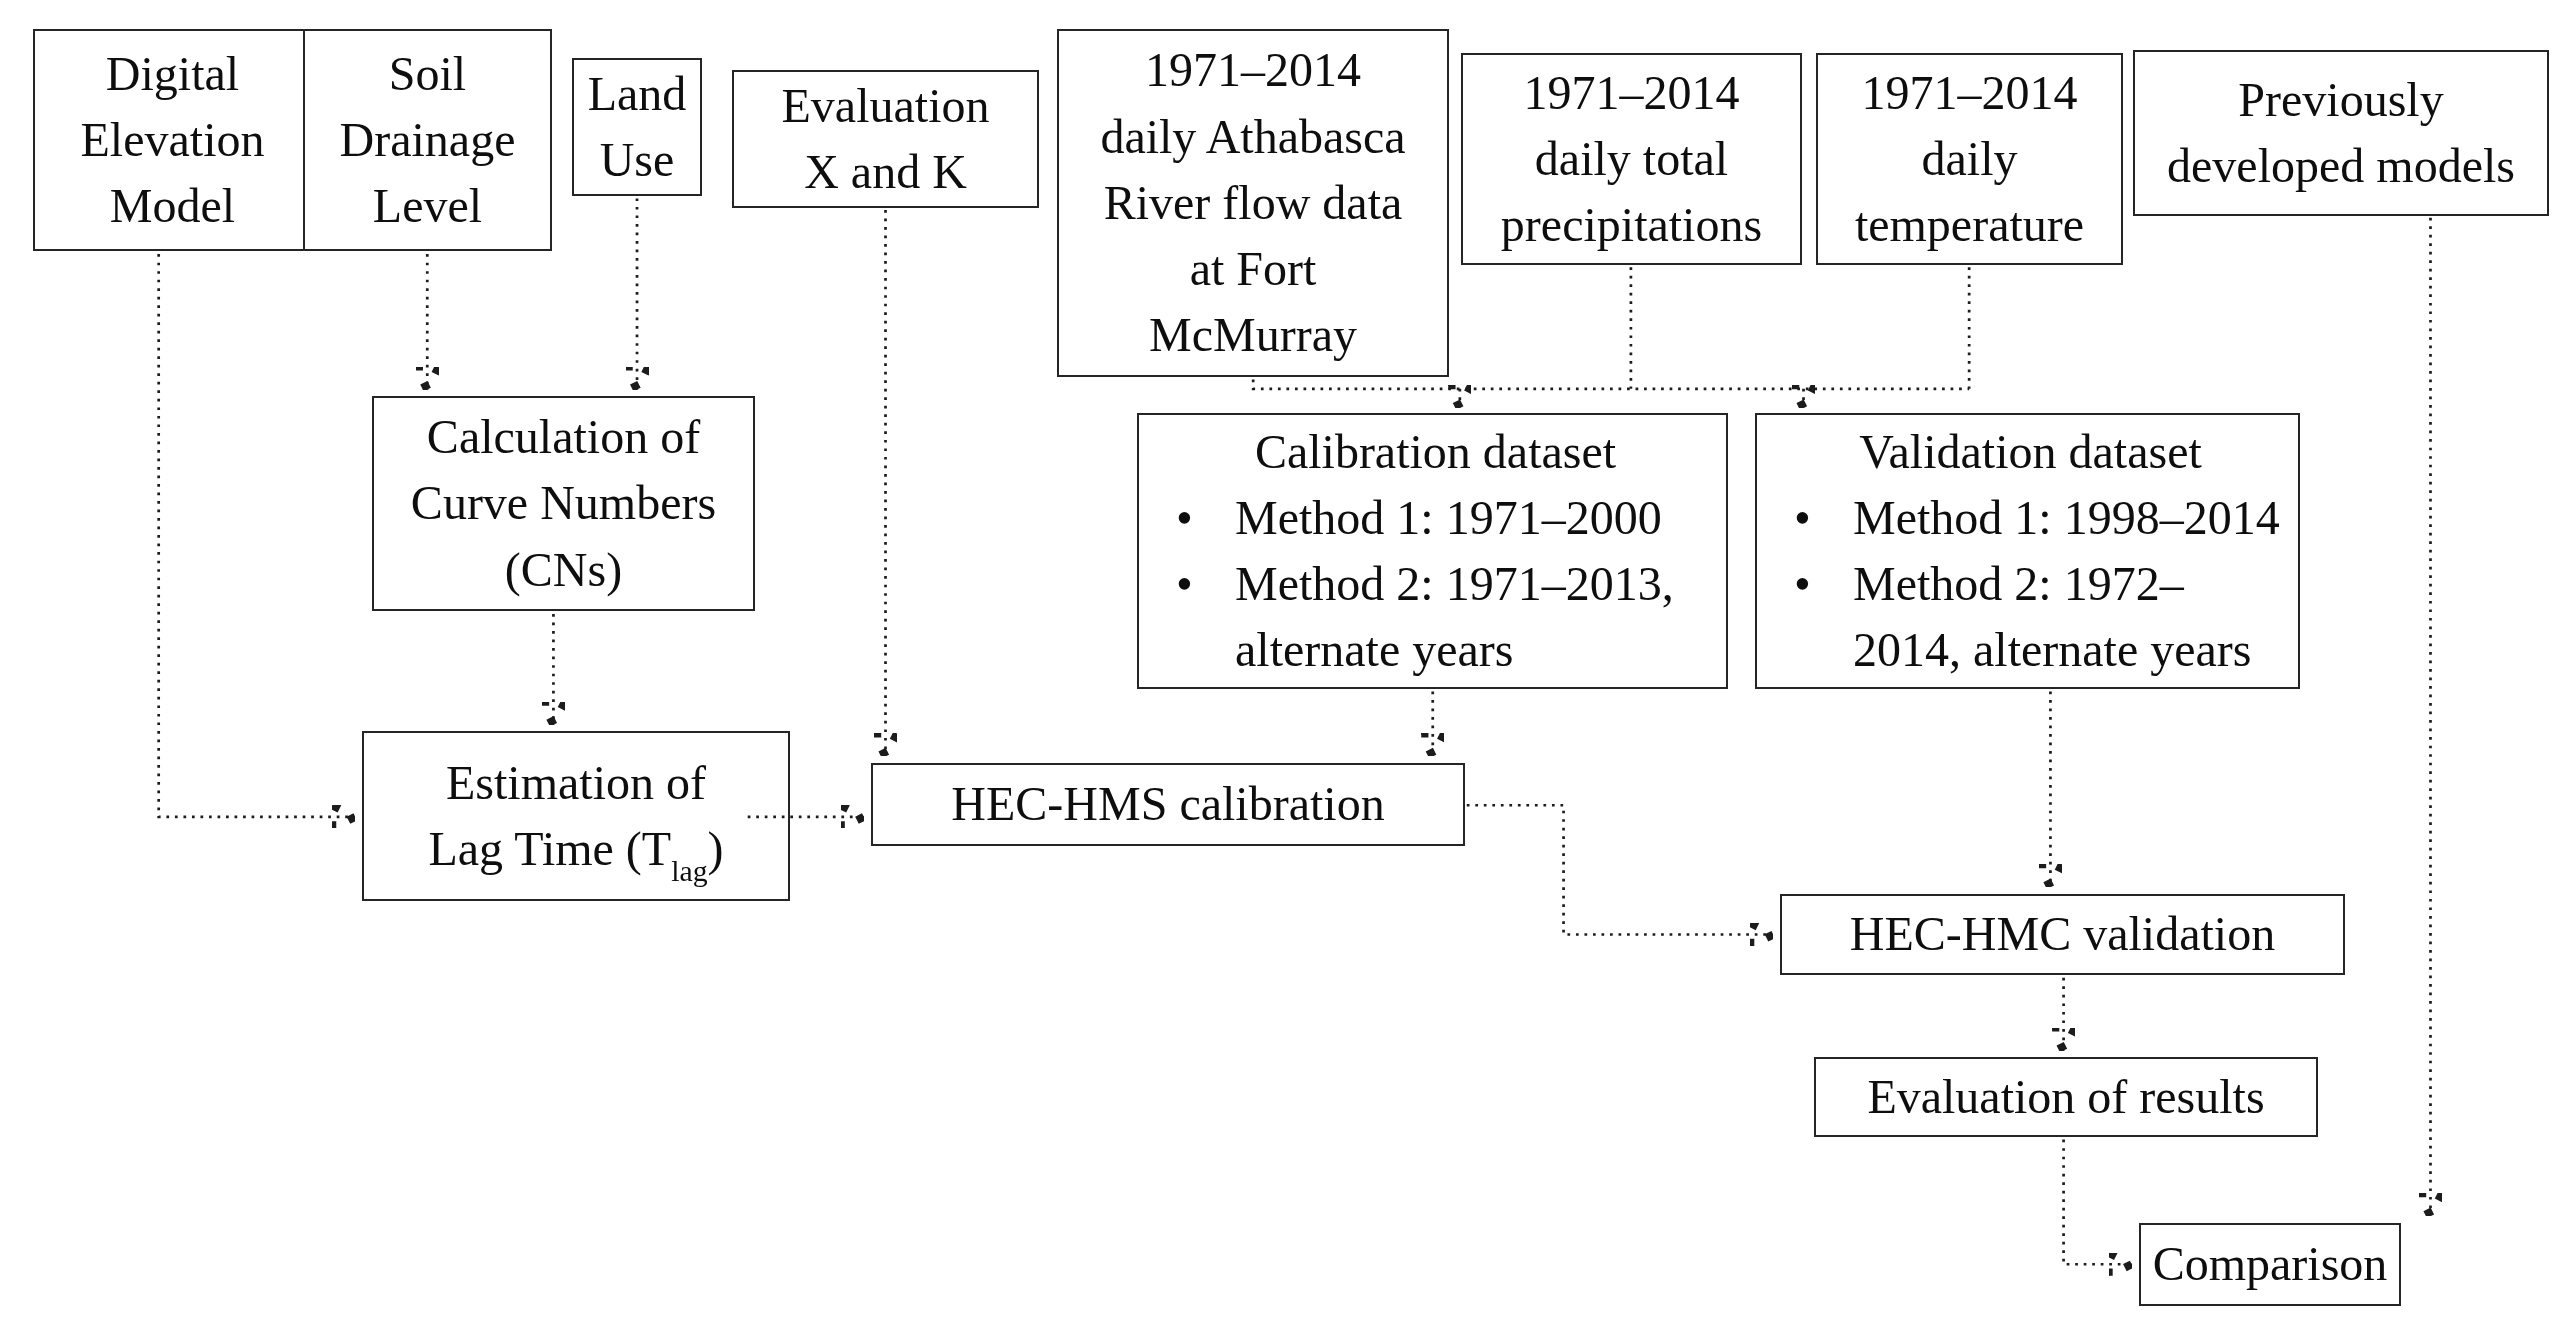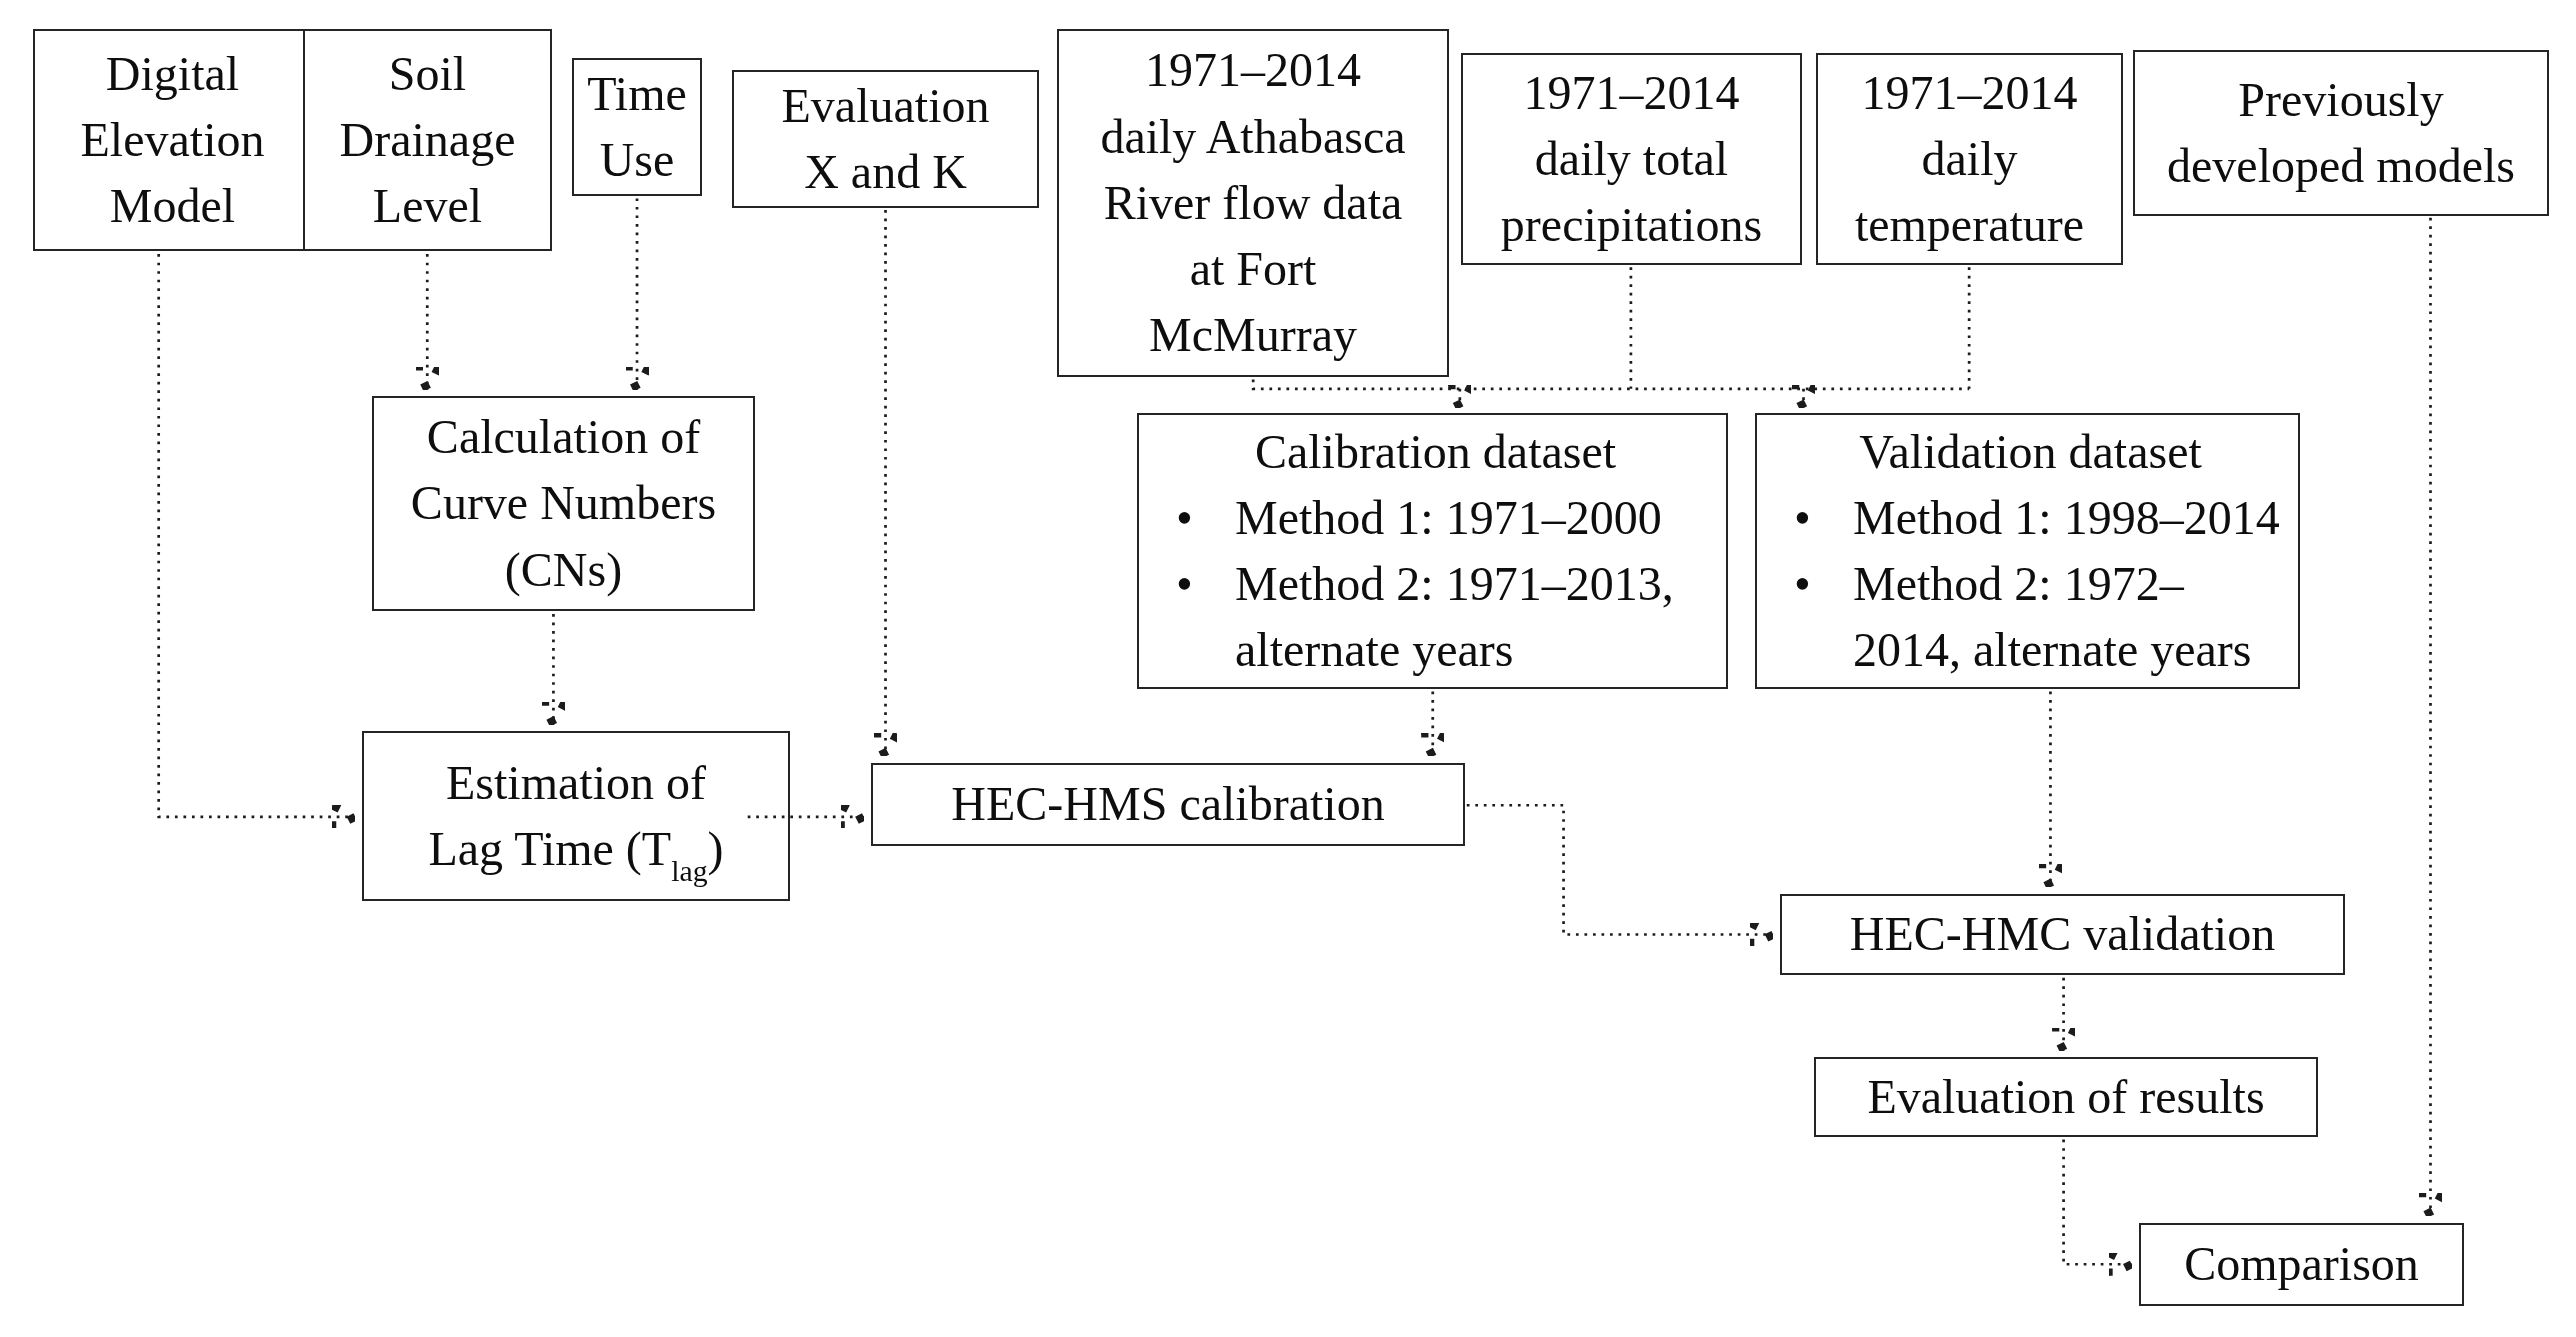--- a/index.html
+++ b/index.html
@@ -51,21 +51,21 @@
 Model</span>
   </div>
 
   <div class="node" style="left:303px; top:29px; width:249px; height:222px;">
     <span class="label">Soil
 Drainage
 Level</span>
   </div>
 
   <div class="node" style="left:572px; top:58px; width:130px; height:138px;">
-    <span class="label">Time
+    <span class="label">Land
 Use</span>
   </div>
 
   <div class="node" style="left:732px; top:70px; width:307px; height:138px;">
     <span class="label">Evaluation
 X and K</span>
   </div>
 
   <div class="node" style="left:1057px; top:29px; width:392px; height:348px;">
     <span class="label">1971–2014
@@ -138,21 +138,21 @@
   </div>
 
   <div class="node" style="left:1780px; top:894px; width:565px; height:81px;">
     <span class="label">HEC-HMC validation</span>
   </div>
 
   <div class="node" style="left:1814px; top:1057px; width:504px; height:80px;">
     <span class="label">Evaluation of results</span>
   </div>
 
-  <div class="node" style="left:2139px; top:1223px; width:325px; height:83px;">
+  <div class="node" style="left:2139px; top:1223px; width:262px; height:83px;">
     <span class="label">Comparison</span>
   </div>
 
   <svg id="wires" width="2576" height="1338" viewBox="0 0 3328 1728">
     <defs>
       <marker id="ah" viewBox="0 0 10 10" refX="9" refY="5" markerWidth="8.5" markerHeight="8.5" orient="auto-start-reverse">
         <path d="M0,0 L10,5 L0,10 z" fill="#1c1c1c" stroke="none"></path>
       </marker>
     </defs>
 

